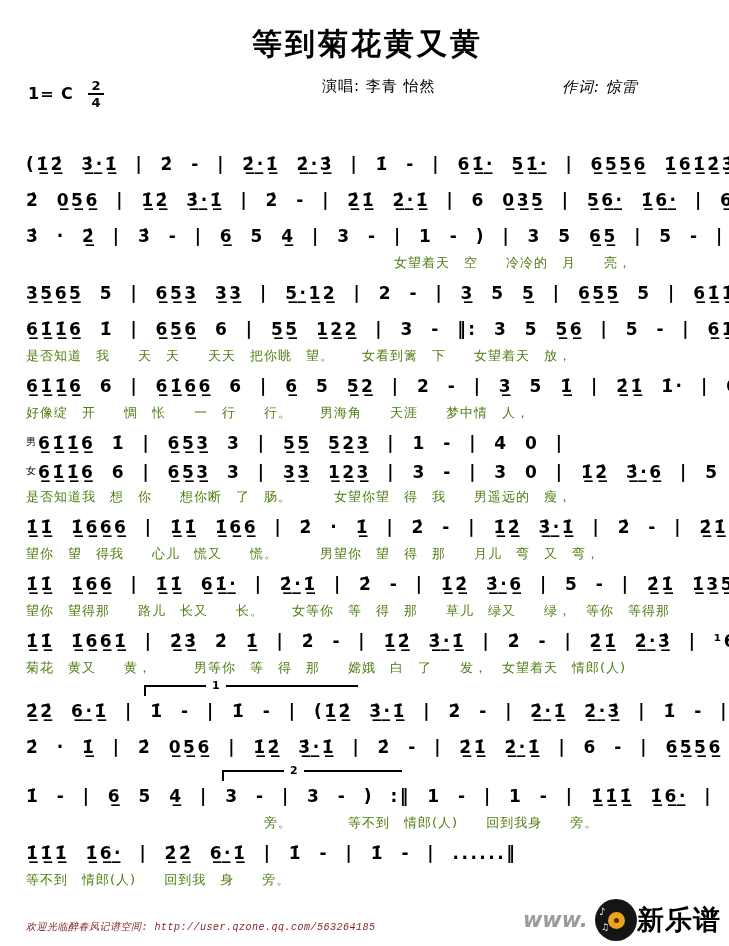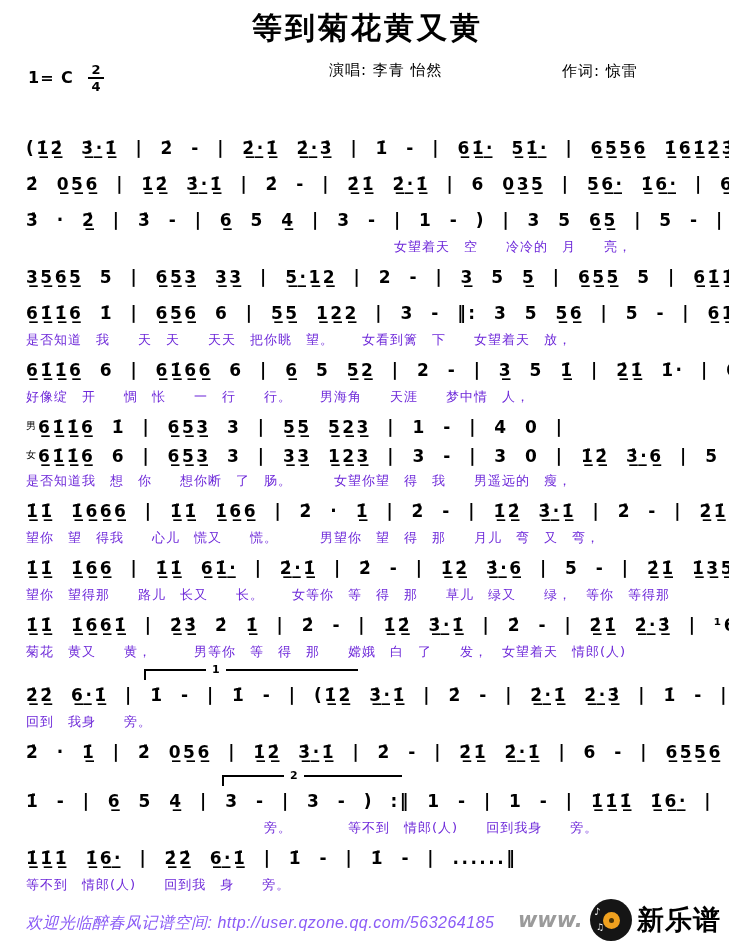--- a/index.html
+++ b/index.html
@@ -1,68 +1,68 @@
 <!DOCTYPE html>
 <html><head>
 <meta charset="utf-8">
 <style>
   html,body{margin:0;padding:0;}
   body{
     width:729px;height:946px;background:#fff;color:#000;
     font-family:"DejaVu Sans",sans-serif;overflow:hidden;position:relative;
   }
-  .sheet{padding:6px 20px 0 26px;}
+  .sheet{padding:6px 20px 0 26px;margin-top:16px;}
   .title{
     text-align:center;font-size:30px;font-weight:bold;letter-spacing:3px;
     margin:2px 0 0 0;font-family:"DejaVu Sans",sans-serif;
   }
   .meta{position:relative;height:84px;}
   .keysig{position:absolute;left:2px;top:14px;font-size:16px;font-weight:bold;letter-spacing:1px;}
   .frac{display:inline-block;vertical-align:middle;text-align:center;margin-left:8px;font-size:13px;line-height:1;font-weight:bold;}
   .frac .num{display:block;border-bottom:2px solid #000;padding:0 3px 1px;}
   .frac .den{display:block;padding-top:1px;}
-  .performer{position:absolute;left:303px;top:12px;font-size:15px;letter-spacing:1px;}
-  .rightcredits{position:absolute;left:536px;top:10px;font-size:15px;line-height:25px;letter-spacing:1px;}
+  .performer{position:absolute;left:296px;top:12px;font-size:15px;letter-spacing:1px;}
+  .rightcredits{position:absolute;left:536px;top:10px;font-size:15px;line-height:25px;letter-spacing:1px;font-style:italic;}
   .rightcredits div{white-space:nowrap;}
   .system{position:relative;margin-bottom:5px;}
   .notes{
     font-weight:bold;font-size:17px;letter-spacing:2.5px;word-spacing:8px;
     white-space:nowrap;line-height:31px;
   }
   .duet .notes{line-height:27px;}
   .lyrics{
-    font-size:13px;line-height:21px;white-space:nowrap;letter-spacing:1px;color:#6d28d9;
+    font-size:13px;line-height:21px;white-space:nowrap;letter-spacing:1px;color:#4d7c0f;
   }
   .ind-s3{padding-left:368px;}
   .ind-s13{padding-left:238px;}
   .has-ending{padding-top:13px;}
   .ending{position:absolute;border-top:2px solid #000;border-left:2px solid #000;height:9px;top:2px;}
   .end1{left:118px;width:212px;}
   .end2{left:196px;width:178px;}
   .ending .num{
     position:absolute;top:-9px;left:60px;background:#fff;padding:0 6px;
     font-size:11px;font-weight:bold;line-height:15px;
   }
   .vmark{font-size:10px;font-weight:normal;letter-spacing:0;vertical-align:4px;margin-right:2px;}
   .footer{
     position:absolute;left:0;bottom:0;width:729px;height:54px;
   }
   .promo{
     position:absolute;left:26px;bottom:12px;
-    font-family:Liberation Sans, sans-serif;font-style:italic;font-size:16px;color:#8b5cf6;letter-spacing:0.5px;
+    font-family:Liberation Mono, monospace;font-style:italic;font-size:10px;color:#7f1d1d;letter-spacing:0.5px;
   }
   .logoarea{position:absolute;right:2px;bottom:2px;display:flex;align-items:center;}
   .wm{color:#9b9b9b;font-style:italic;font-weight:bold;font-size:21px;margin-right:-10px;z-index:0;}
   .badge{display:flex;align-items:center;background:#fff;padding:3px 6px 3px 10px;z-index:1;}
   .record{position:relative;width:42px;height:42px;border-radius:50%;background:#151515;display:inline-block;flex:0 0 auto;}
   .record .center{position:absolute;left:50%;top:50%;width:17px;height:17px;margin:-8.5px 0 0 -8.5px;border-radius:50%;background:#f0a11f;}
   .record .hole{position:absolute;left:50%;top:50%;width:5px;height:5px;margin:-2.5px 0 0 -2.5px;border-radius:50%;background:#4a3305;}
   .record .n1{position:absolute;left:4px;top:7px;color:#fff;font-size:10px;}
   .record .n2{position:absolute;left:6px;top:23px;color:#fff;font-size:9px;}
-  .logo-text{font-size:27px;font-weight:bold;margin-left:5px;letter-spacing:1px;white-space:nowrap;}
+  .logo-text{font-size:27px;font-weight:bold;letter-spacing:1px;white-space:nowrap;}
 </style>
 </head>
 <body>
 
 <div class="sheet">
 
   <div class="title">等到菊花黄又黄</div>
 
   <div class="meta">
     <div class="keysig">
@@ -124,21 +124,20 @@
   <div class="system">
     <div class="notes">1̲̇1̲̇ 1̲̇6̲6̲1̲̇ | 2̲̇3̲̇ 2̇ 1̲̇ | 2̇ - | 1̲̇2̲̇ 3̲̇·̲1̲̇ | 2̇ - | 2̲̇1̲̇ 2̲̇·̲3̲̇ | ¹6 - | 1̲̇1̲̇1̲̇ 1̲̇6̲·̲ |</div>
     <div class="lyrics">菊花　黄又　　黄，　　　男等你　等　得　那　　嫦娥　白　了　　发，　女望着天　情郎(人)</div>
   </div>
 
   <div class="system has-ending">
     <div class="ending end1">
       <span class="num">1</span>
     </div>
     <div class="notes">2̲̇2̲̇ 6̲·̲1̲̇ | 1̇ - | 1̇ - | (1̲̇2̲̇ 3̲̇·̲1̲̇ | 2̇ - | 2̲̇·̲1̲̇ 2̲̇·̲3̲̇ | 1̇ - | 6̲5̲5̲6̲ 1̲̇6̲1̲̇2̲̇3̲̇ |</div>
-    <div class="lyrics">回到　我身　　旁。</div>
   </div>
 
   <div class="system">
     <div class="notes">2̇ · 1̲̇ | 2̇ 0̲5̲6̲ | 1̲̇2̲̇ 3̲̇·̲1̲̇ | 2̇ - | 2̲̇1̲̇ 2̲̇·̲1̲̇ | 6 - | 6̲5̲5̲6̲ 6̲1̲̇1̲̇2̲̇ | 3̇ 3̲̇2̲̇ |</div>
   </div>
 
   <div class="system has-ending">
     <div class="ending end2">
       <span class="num">2</span>
     </div>

